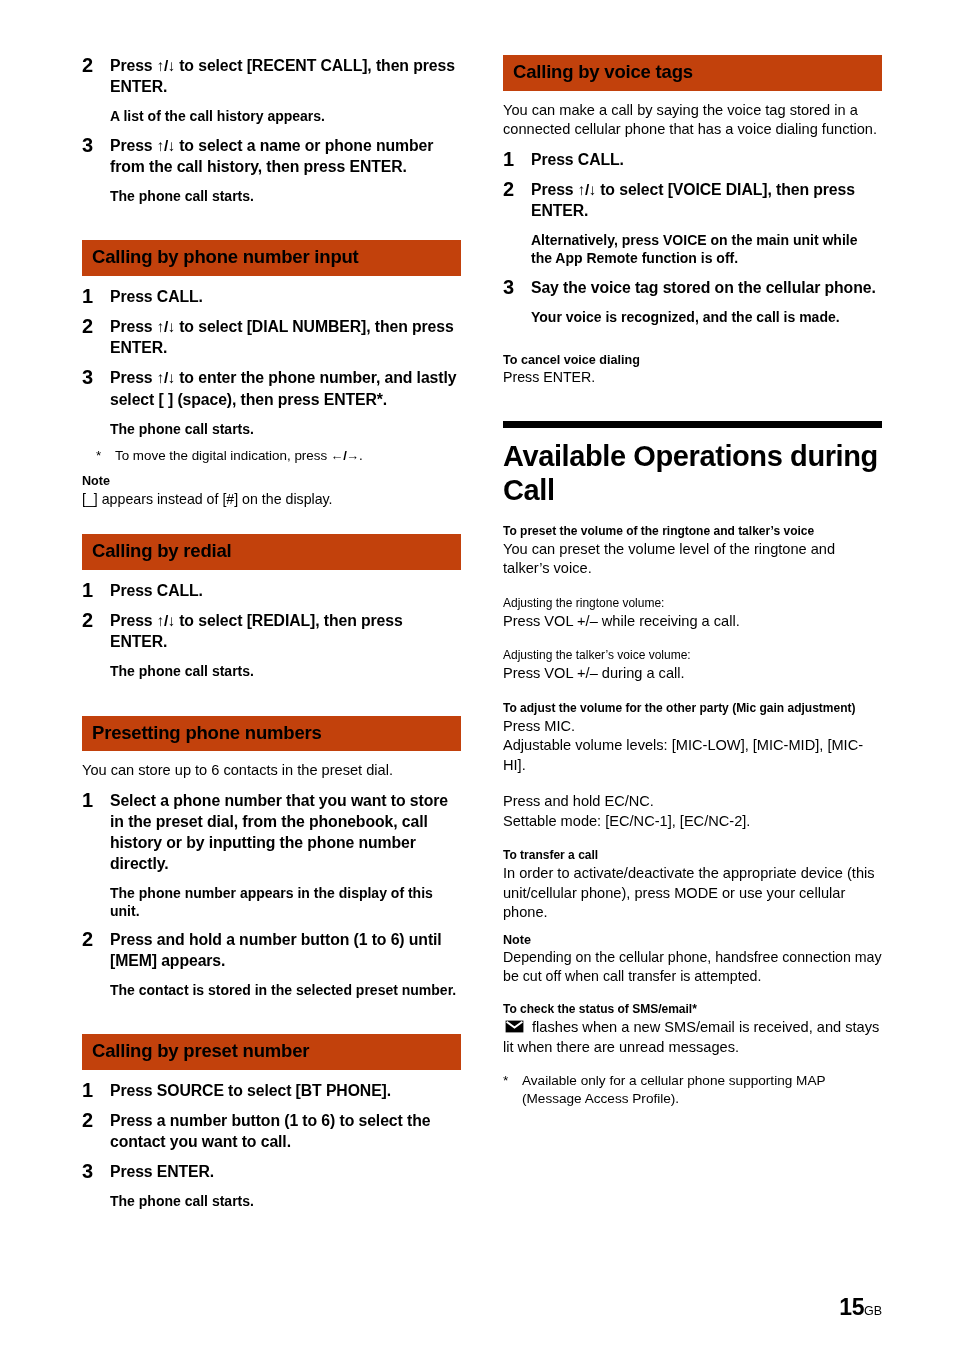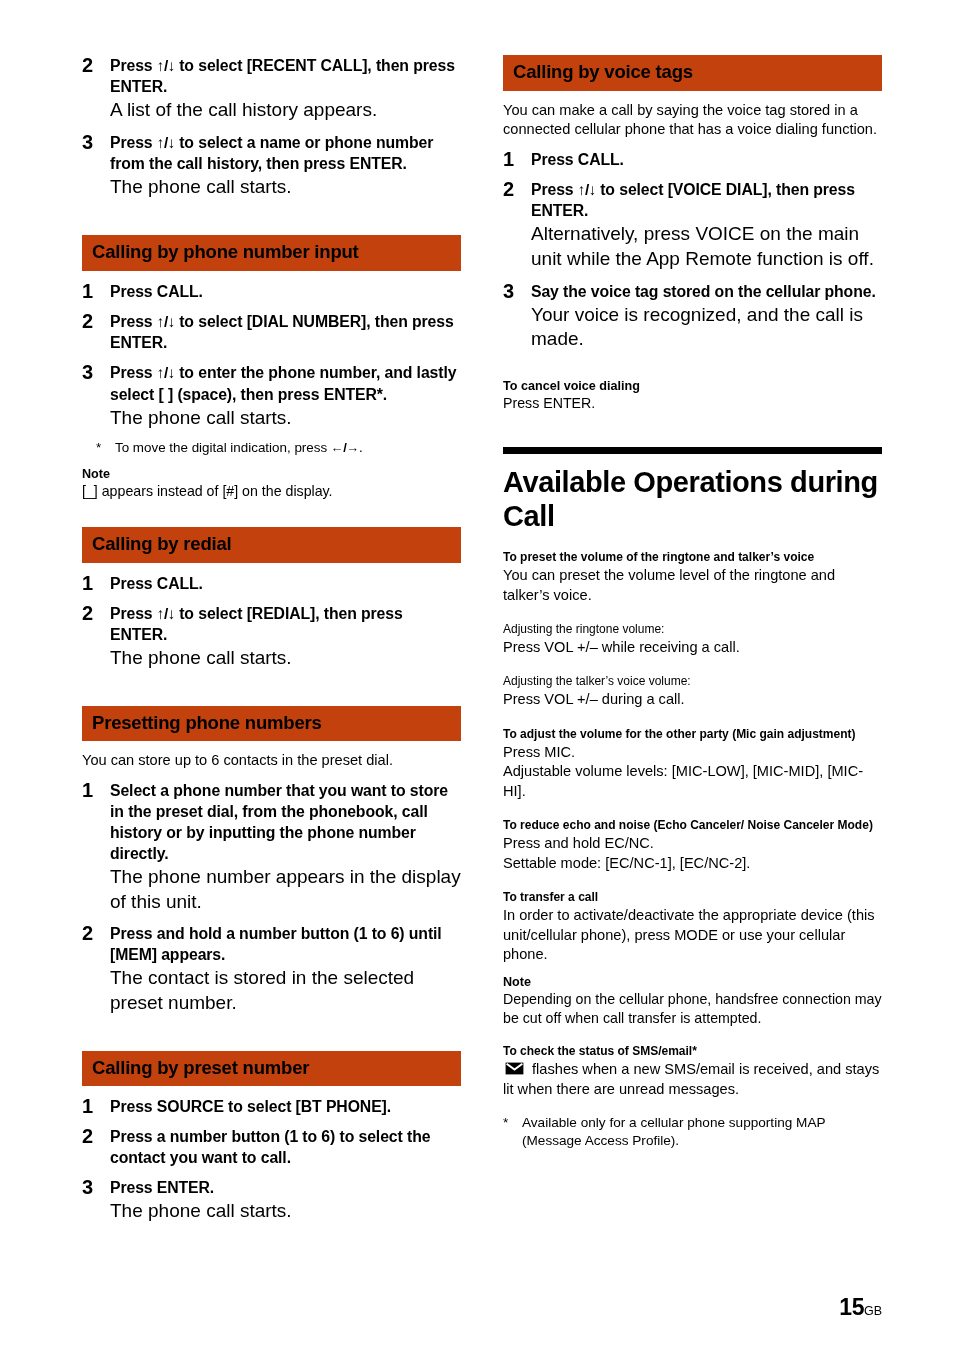--- a/index.html
+++ b/index.html
@@ -54,24 +54,24 @@
     font-weight: bold;
     line-height: 1.25;
   }
   .step-text {
     font-size: 15.8px;
     font-weight: bold;
     line-height: 1.33;
     letter-spacing: -0.1px;
   }
   .step-sub {
-    font-size: 19px;
-    font-weight: normal;
+    font-size: 14px;
+    font-weight: bold;
     line-height: 1.3;
-    margin-top: 1px;
+    margin-top: 10px;
   }
 
   
   .para {
     font-size: 14.6px;
     line-height: 1.34;
     margin: 0 0 9px 0;
   }
   .para-tight { margin-bottom: 0; }
 
@@ -322,21 +322,20 @@
     <div class="para para-tight">Press VOL +/– during a call.</div>
 
     <div class="gap-md"></div>
 
     <div class="sub-head">To adjust the volume for the other party (Mic gain adjustment)</div>
     <div class="para para-tight" style="white-space:pre-line;">Press MIC.
 Adjustable volume levels: [MIC-LOW], [MIC-MID], [MIC-HI].</div>
 
     <div class="gap-md"></div>
 
-    <div class="sub-head">To reduce echo and noise (Echo Canceler/ Noise Canceler Mode)</div>
     <div class="para para-tight" style="white-space:pre-line;">Press and hold EC/NC.
 Settable mode: [EC/NC-1], [EC/NC-2].</div>
 
     <div class="gap-md"></div>
 
     <div class="sub-head">To transfer a call</div>
     <div class="para para-tight">In order to activate/deactivate the appropriate device (this unit/cellular phone), press MODE or use your cellular phone.</div>
 
     <div class="gap-sm"></div>
 

